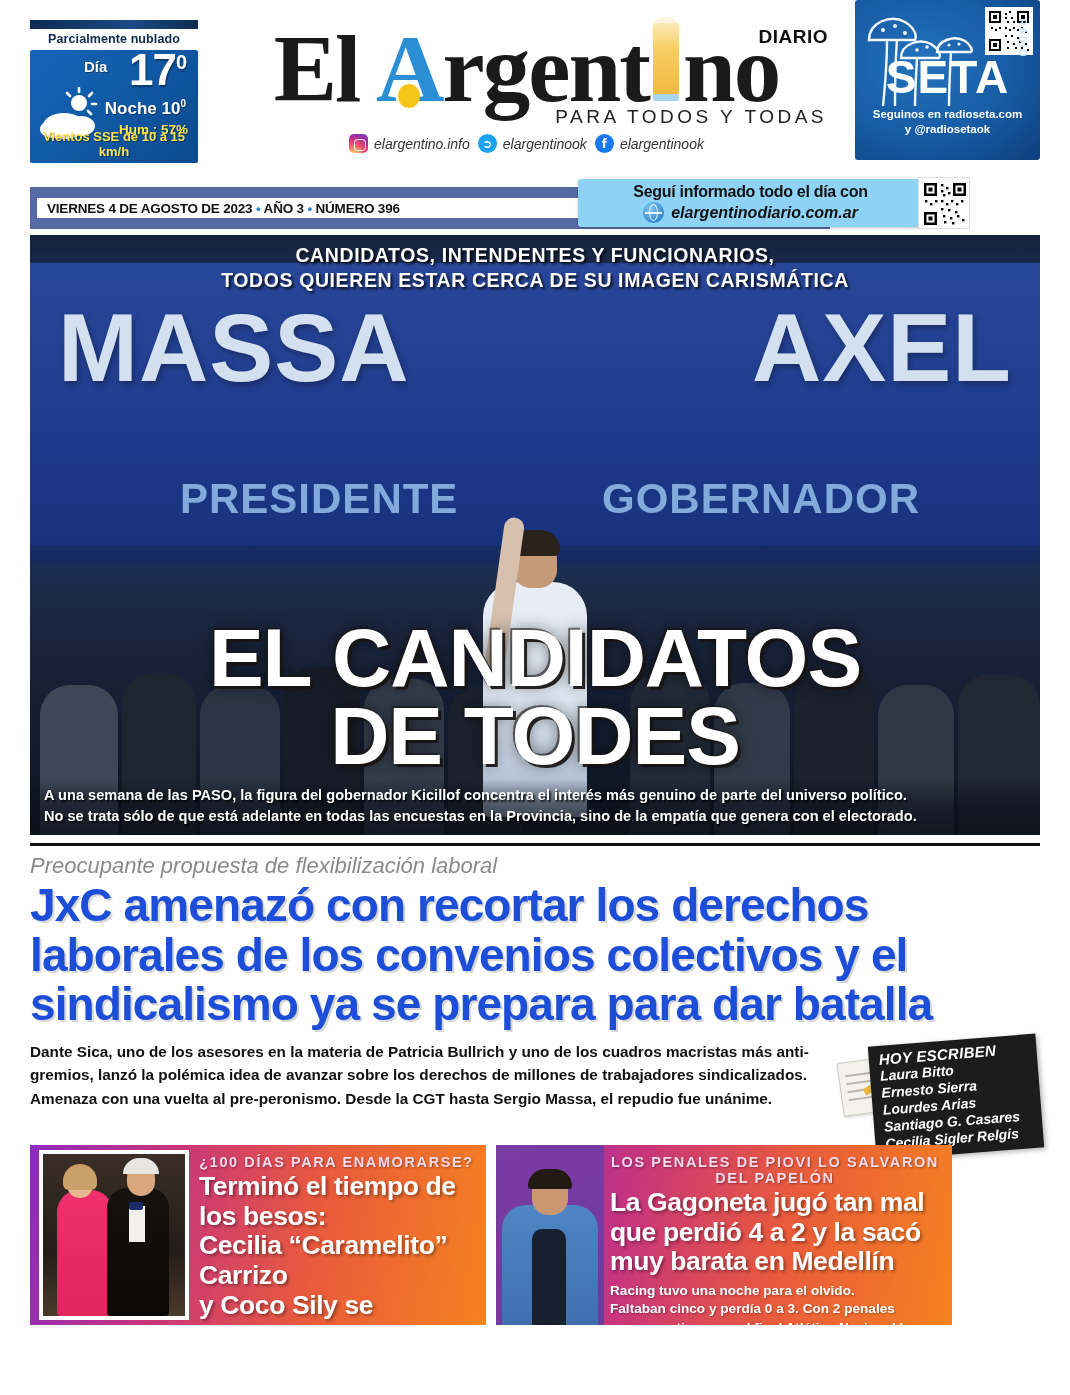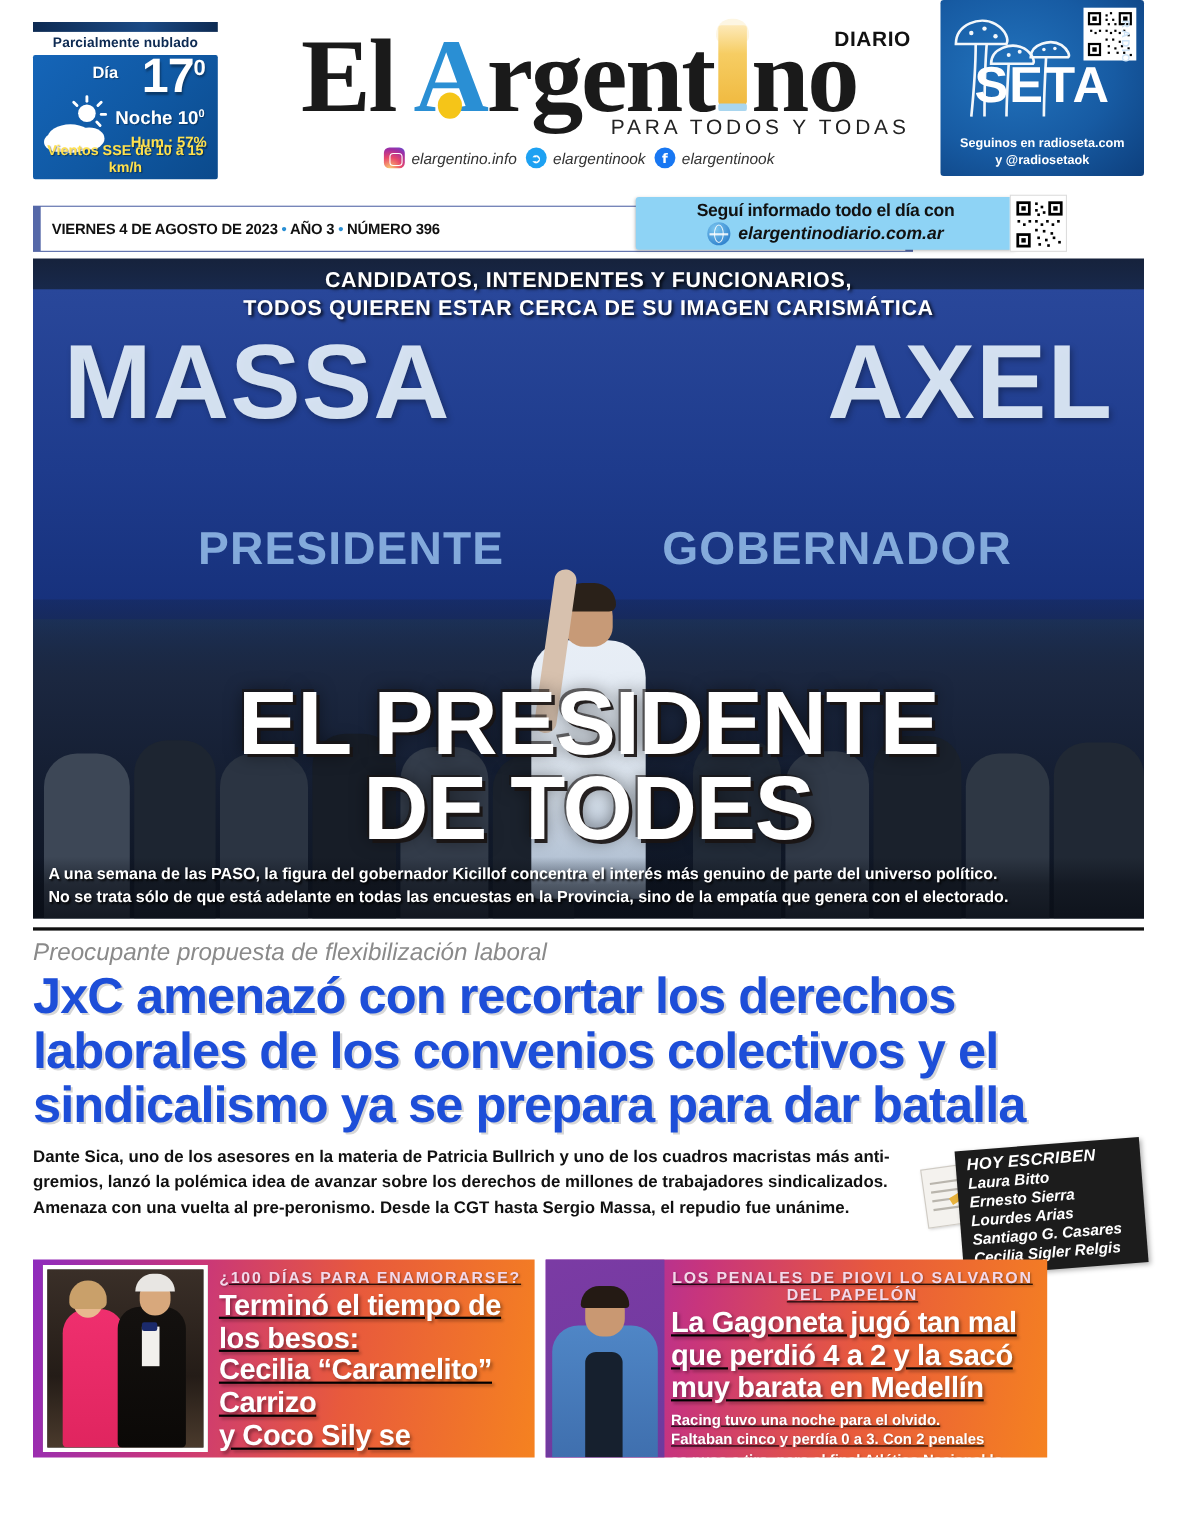--- a/index.html
+++ b/index.html
@@ -89,33 +89,33 @@
   .rb-seta {
     position: absolute; left: 0; right: 0; top: 54px; text-align: center;
     font-size: 46px; font-weight: 900; letter-spacing: 1px; color: #fff;
     font-family: "Liberation Sans", sans-serif; line-height: 1;
   }
   .rb-radio {
     position: absolute; right: 12px; top: 58px; font-size: 10px; font-weight: bold;
     letter-spacing: 1.5px; transform: rotate(90deg); transform-origin: right top; color: #cfe4f7;
   }
   .rb-foot {
-    position: absolute; left: 0; right: 0; bottom: 6px; text-align: center;
+    position: absolute; left: 0; right: 0; bottom: 23px; text-align: center;
     font-size: 11.5px; font-weight: bold; line-height: 1.32;
   }
   .rb-mush { position: absolute; left: 6px; top: 6px; width: 120px; height: 110px; opacity: .95; }
 
   
   .datebar-wrap { position: relative; height: 45px; margin-top: 2px; }
   .datebar {
     position: absolute; left: 0; top: 0; width: 800px; height: 42px;
     background: #5568a8; display: flex; align-items: center; padding: 0 7px;
   }
   .date-field {
-    flex: 1; background: #fff; height: 40px; display: flex; align-items: center;
+    flex: 1; background: #fff; height: 20px; display: flex; align-items: center;
     padding: 0 10px; justify-content: space-between;
   }
   .date-text { font-size: 13.5px; font-weight: bold; color: #111; letter-spacing: -.2px; font-family: "Liberation Sans Narrow","Liberation Sans",sans-serif; }
   .date-text .bullet { color: #2a8fd4; }
   .search-ico { width: 15px; height: 15px; position: relative; }
   .promo {
     position: absolute; left: 548px; top: -8px; width: 345px; height: 48px;
     background: #8ed3f5; border-radius: 3px; padding: 4px 12px 0 12px;
     box-shadow: 0 1px 3px rgba(0,0,0,.25);
   }
@@ -220,21 +220,21 @@
   .writers {
     position: absolute; right: 0; top: 0; width: 168px; background: #1c1c1c;
     color: #fff; transform: rotate(-4.5deg); padding: 5px 10px 7px;
     box-shadow: 2px 2px 5px rgba(0,0,0,.3);
   }
   .writers-title { font-size: 15px; font-weight: 900; font-style: italic; letter-spacing: .3px; }
   .writers li { list-style: none; font-size: 14px; font-weight: bold; font-style: italic; line-height: 1.22; }
 
   
   .bottom { display: flex; gap: 10px; margin-top: 10px; }
-  .bbox { position: relative; width: 456px; height: 180px; overflow: hidden; display: flex; text-decoration: underline; }
+  .bbox { position: relative; width: 456px; height: 180px; overflow: hidden; display: flex; }
   .bbox-grad-l { background: linear-gradient(100deg,#8e2bbd 0%,#c8357c 30%,#e85a3c 62%,#f58220 100%); }
   .bbox-grad-r { background: linear-gradient(100deg,#8e2bbd 0%,#c8357c 30%,#e85a3c 62%,#f58220 100%); }
   .bb-photo { flex: 0 0 155px; position: relative; overflow: hidden; }
   .bb-photo.framed { margin: 5px 4px 5px 9px; border: 4px solid #fff; flex: 0 0 150px; background: #2b2520; }
   .bb-photo.plain { flex: 0 0 108px; background: #7e3ba0; }
   .bb-text { flex: 1; padding: 9px 12px 6px 6px; color: #fff; position: relative; }
   .bb-kicker {
     font-size: 14.5px; font-weight: bold; letter-spacing: 1.6px; color: #f3d9ea;
     text-align: center; text-shadow: 1px 1px 2px rgba(0,0,0,.35);
   }
@@ -493,21 +493,21 @@
         </span>
       </div>
     </div>
 
     <div class="kicker">
       <div>CANDIDATOS, INTENDENTES Y FUNCIONARIOS,</div>
       <div>TODOS QUIEREN ESTAR CERCA DE SU IMAGEN CARISMÁTICA</div>
     </div>
 
     <div class="big-head">
-      <div>EL PRESIDENTE</div>
+      <div>EL CANDIDATOS</div>
       <div>DE TODES</div>
     </div>
 
     <div class="ph-caption">
       <div>A una semana de las PASO, la figura del gobernador Kicillof concentra el interés más genuino de parte del universo político.</div>
       <div>No se trata sólo de que está adelante en todas las encuestas en la Provincia, sino de la empatía que genera con el electorado.</div>
     </div>
   </div>
 
   <div class="story2">

